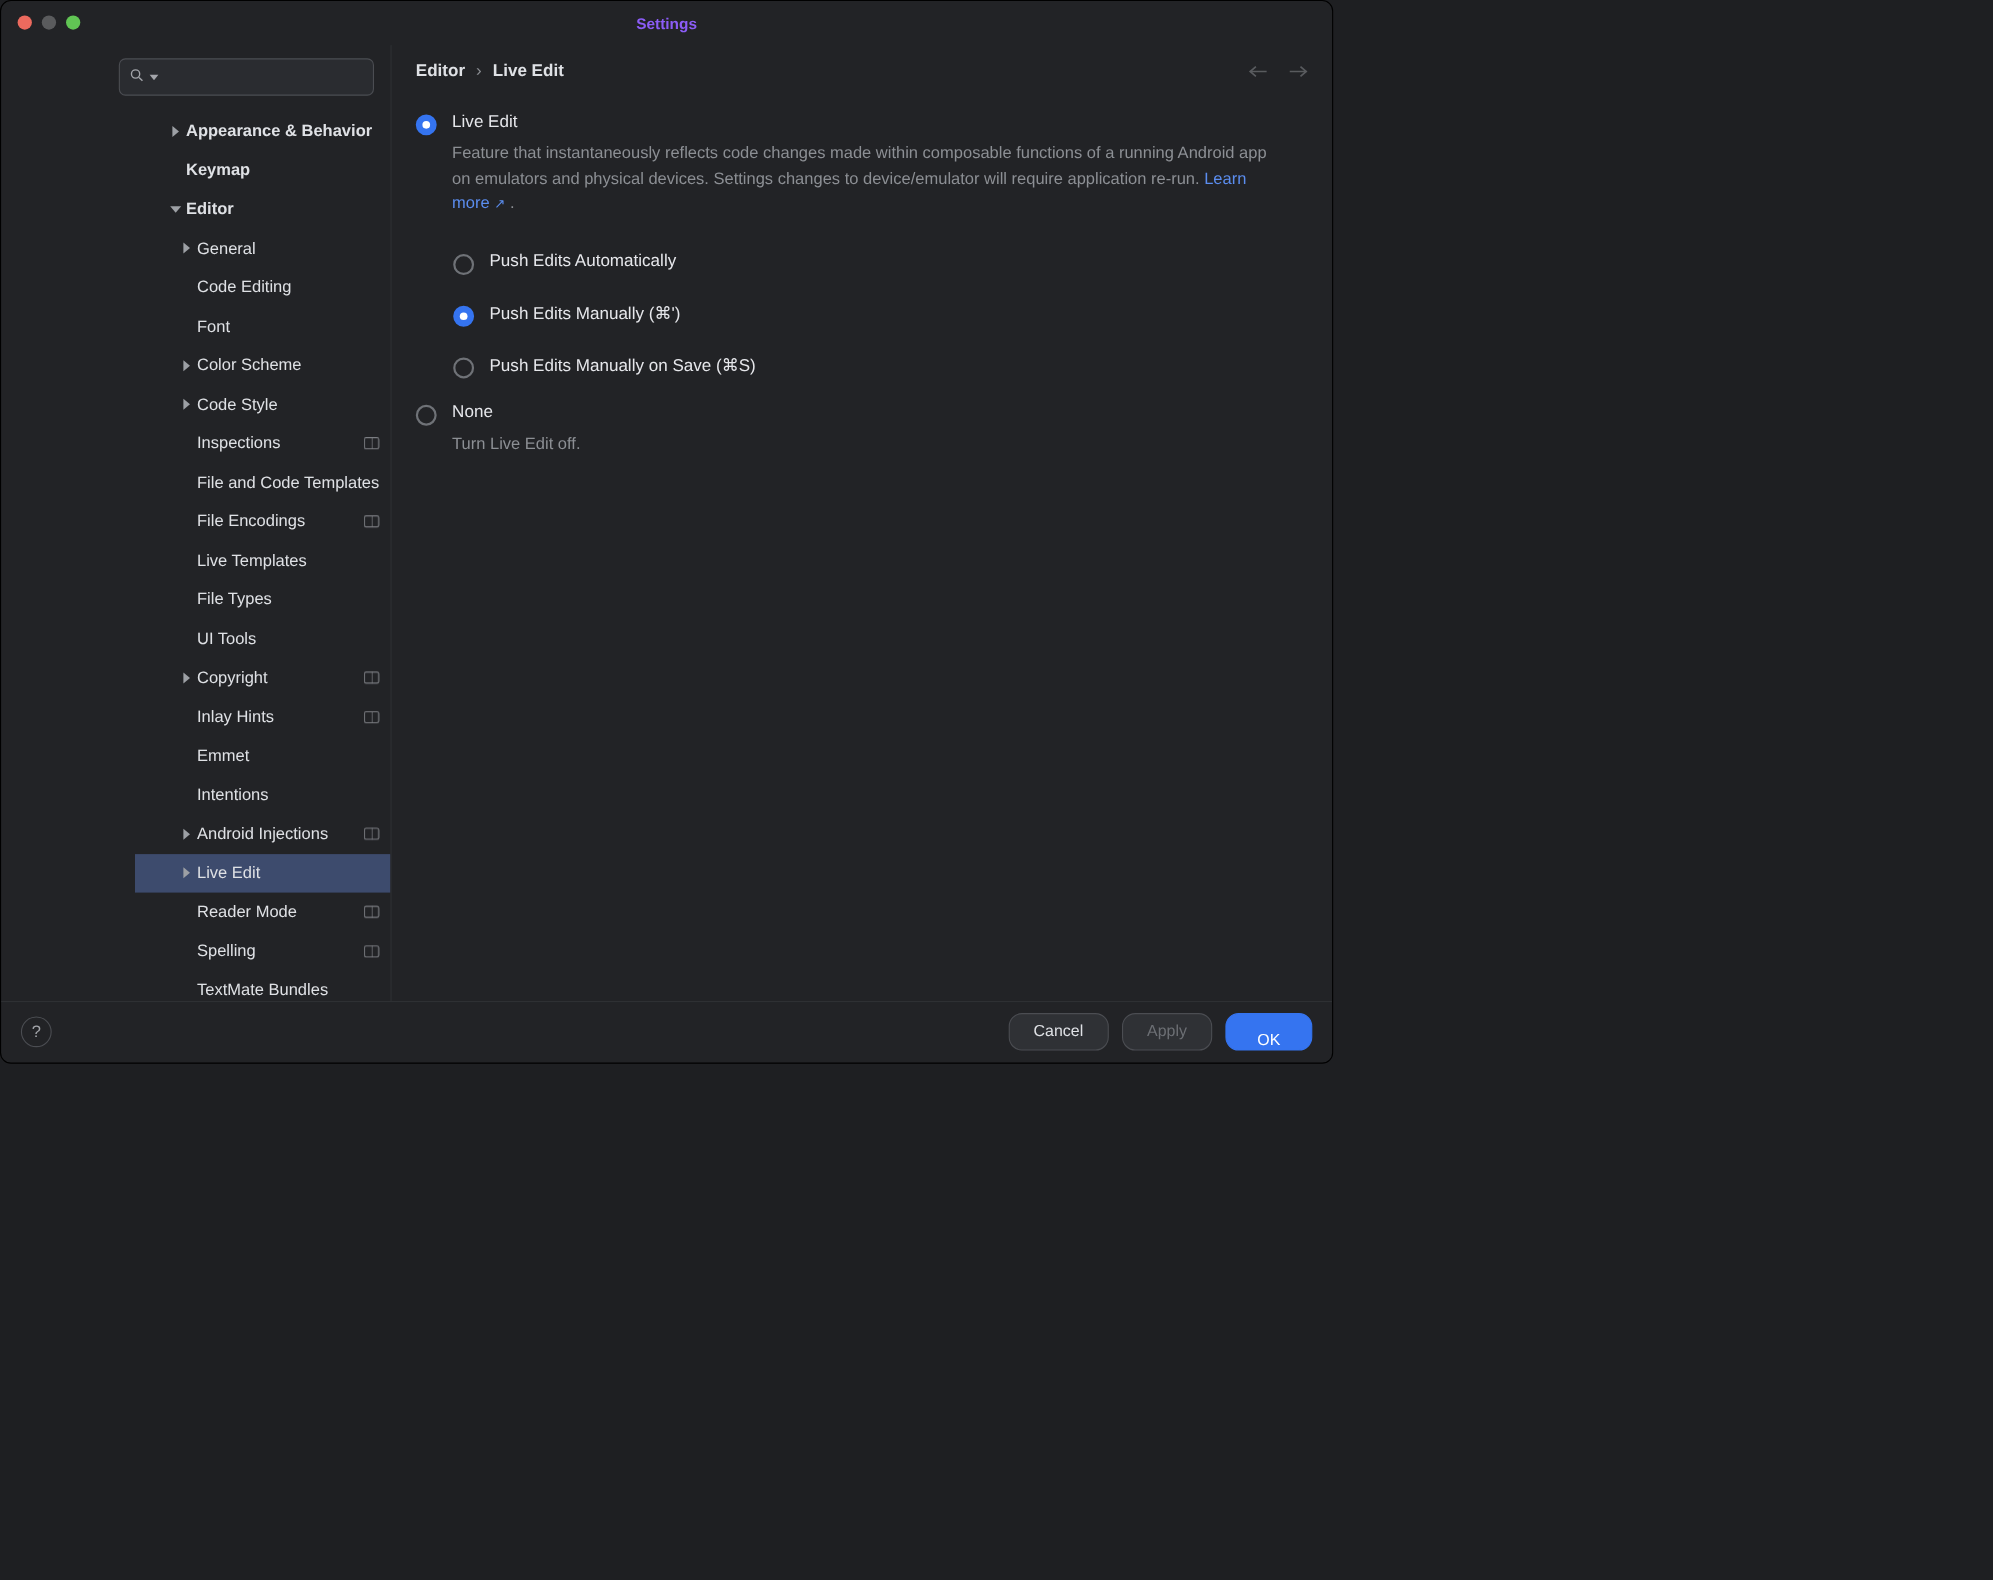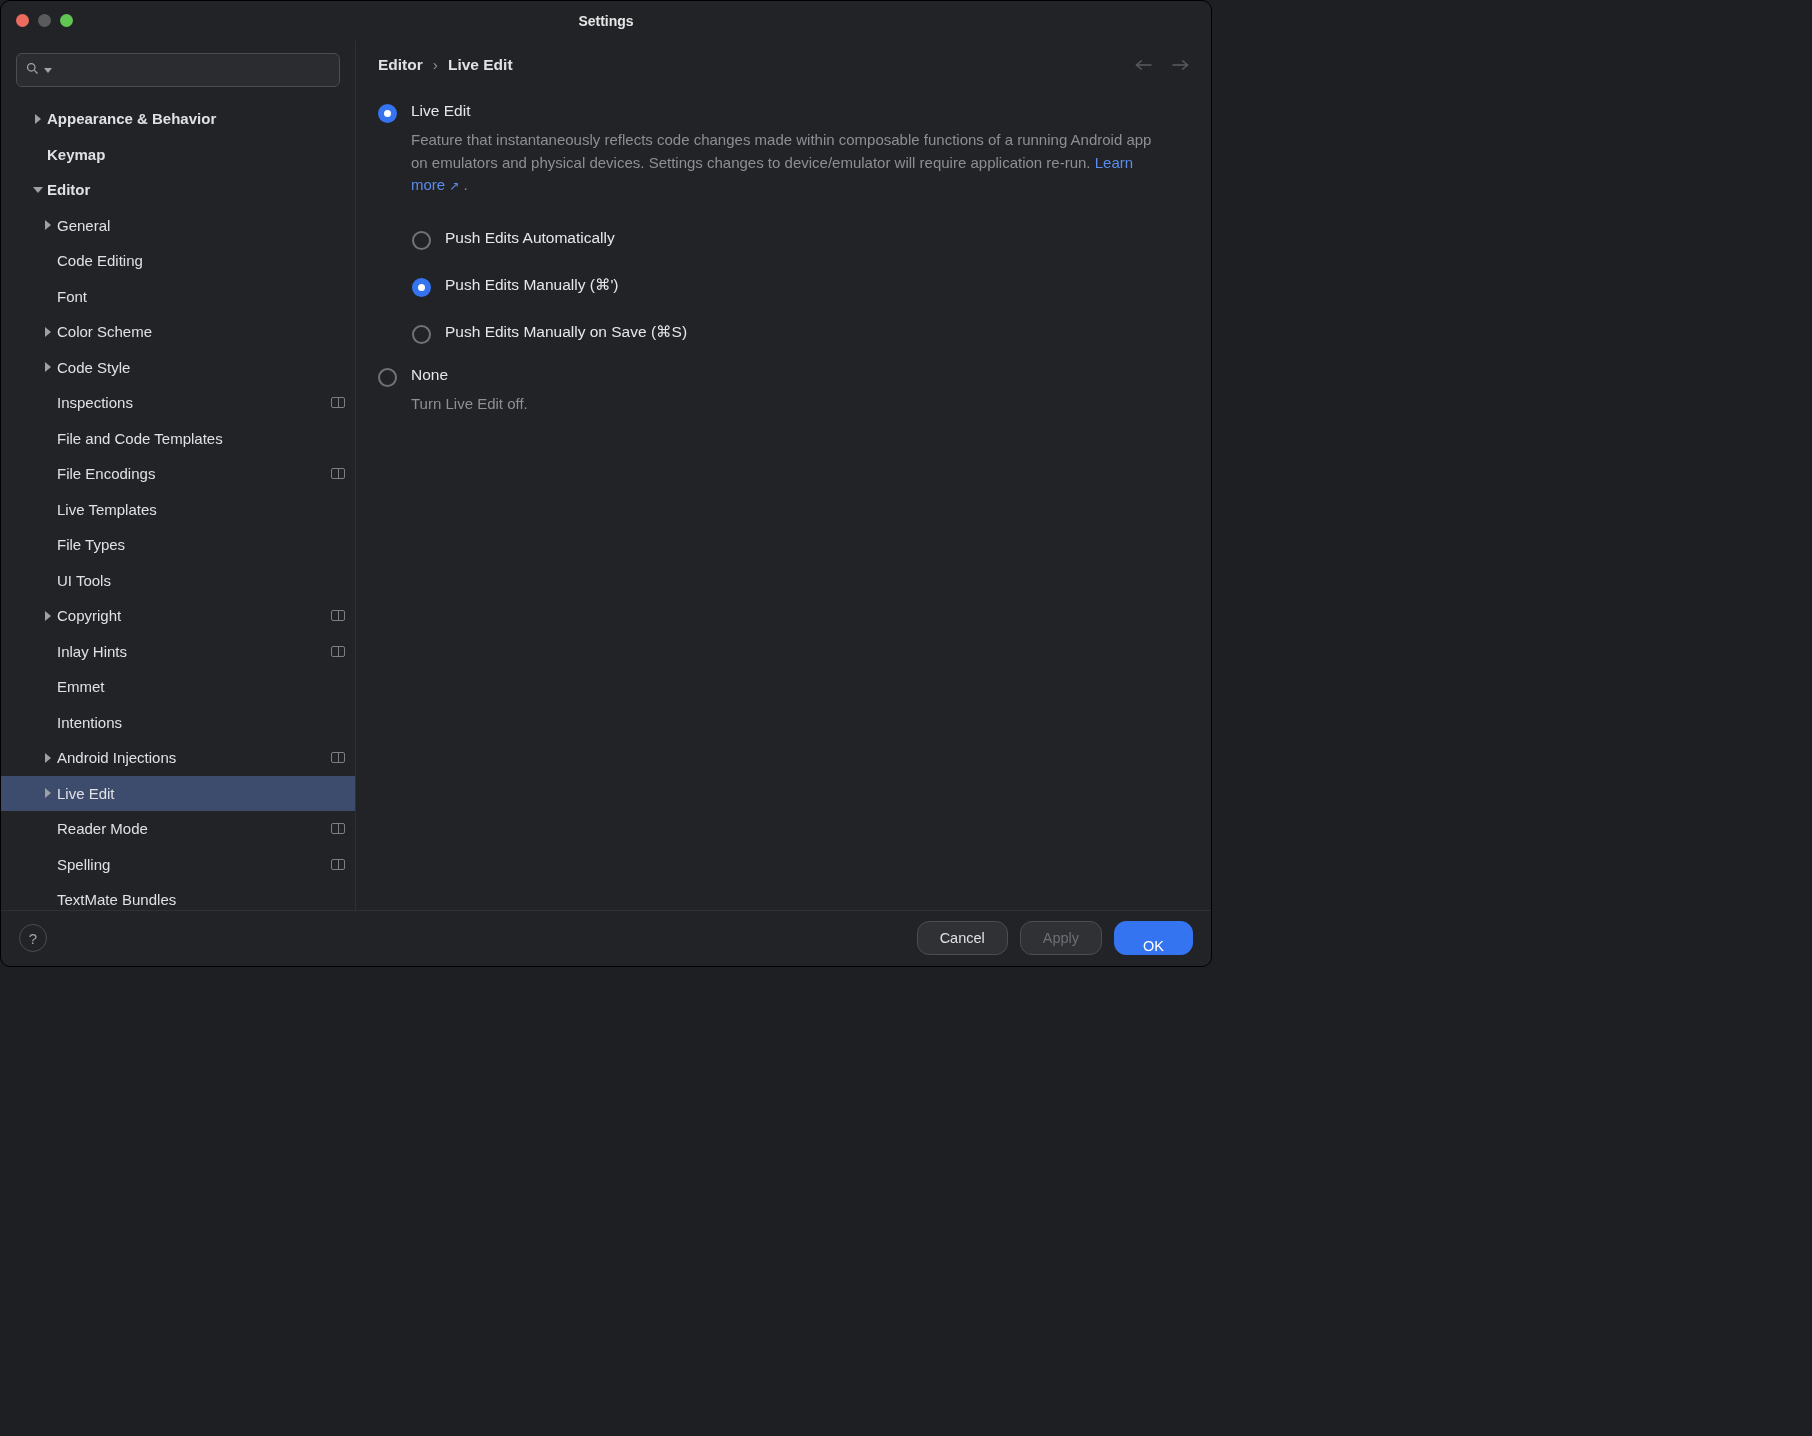--- a/index.html
+++ b/index.html
@@ -20,21 +20,21 @@
     border: 1px solid #000;
     border-radius: 10px;
     overflow: hidden;
     position: relative;
   }
   
   .title-bar {
     height: 40px;
     display: flex;
     align-items: center;
-    color: #e5e5e5;
+    color: #8b5cf6;
     font-weight: 600;
     font-size: 14px;
     position: relative;
     flex-shrink: 0;
     text-align: center;
   }
   .traffic-lights {
     position: absolute;
     left: 15px;
     top: 13px;
@@ -54,20 +54,21 @@
     border-bottom: 1px solid #2e3033;
   }
 
   
   .sidebar {
     width: 355px;
     border-right: 1px solid #2e3033;
     display: flex;
     flex-direction: column;
     min-height: 0;
+    align-items: flex-end;
   }
   .search-wrap { padding: 12px 15px 8px; }
   .search-box {
     display: flex;
     align-items: center;
     height: 34px;
     border: 1px solid #4b4d52;
     border-radius: 6px;
     padding: 0 8px;
     background: #2a2c30;

